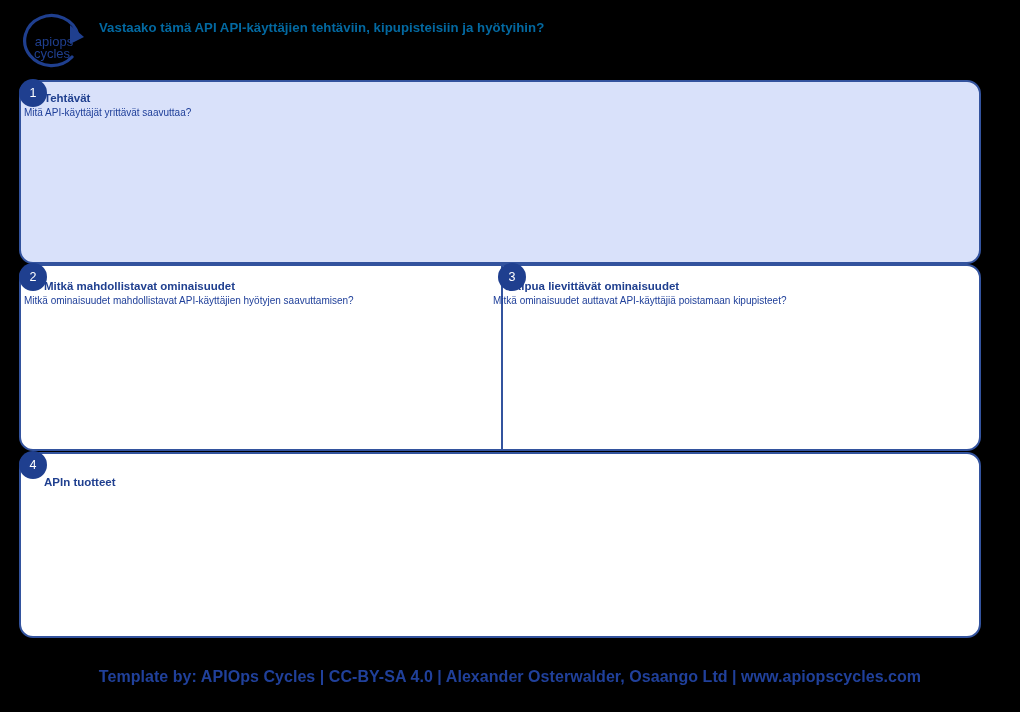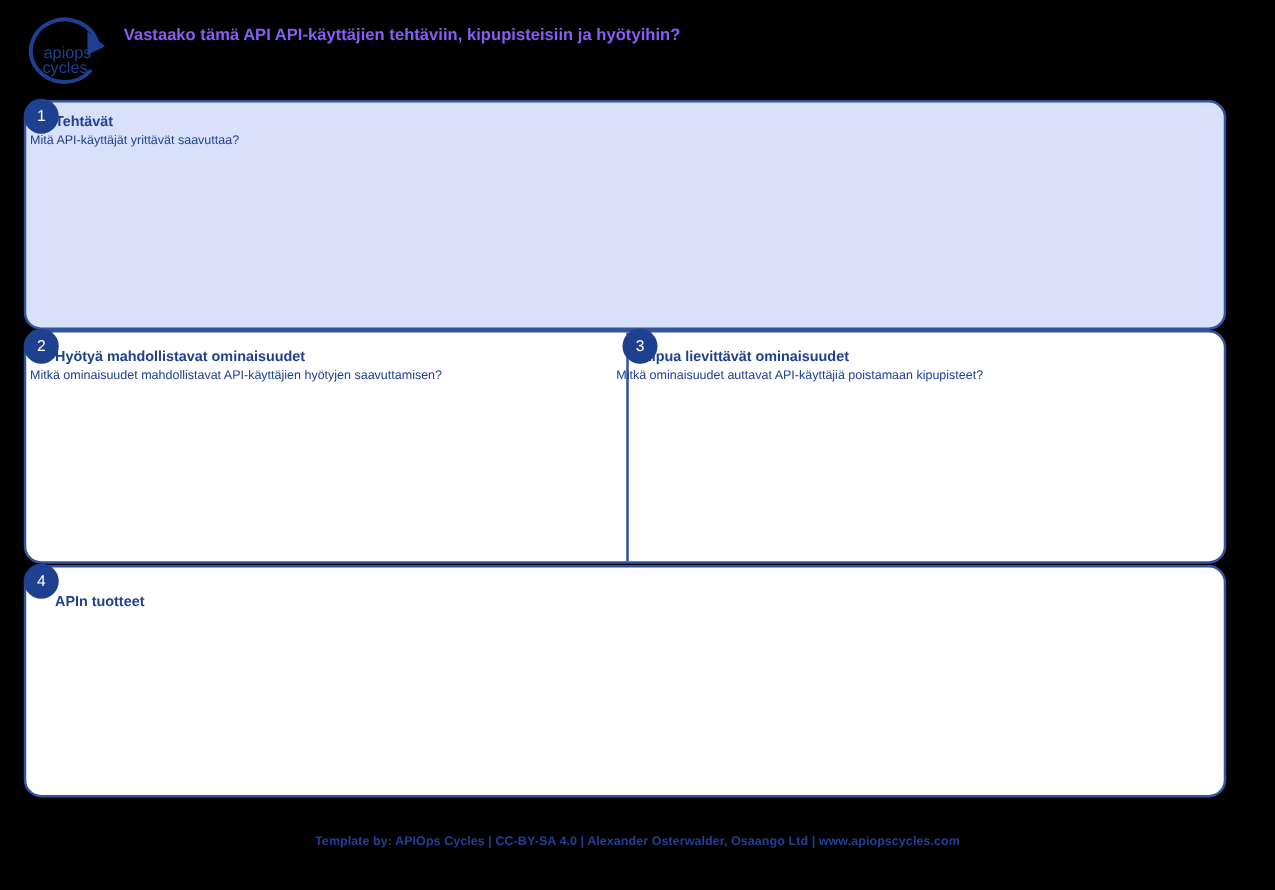--- a/index.html
+++ b/index.html
@@ -39,21 +39,21 @@
   }
   .hdr-title {
     color: #1f3a93;
     font-size: 11.5px;
     font-weight: bold;
     line-height: 15px;
     letter-spacing: 0.1px;
     white-space: nowrap;
   }
   .hdr-line {
-    color: #8b5cf6;
+    color: #0369a1;
     font-size: 13.2px;
     font-weight: bold;
     line-height: 18.5px;
     letter-spacing: 0.05px;
     white-space: nowrap;
   }
 
   
   .box {
     position: absolute;
@@ -141,21 +141,21 @@
   #label4 .sec-sub { margin-left: -20px; }
 
   
   #footer {
     position: absolute;
     left: 0;
     top: 668px;
     width: 1020px;
     text-align: center;
     color: #20409a;
-    font-size: 10px;
+    font-size: 16px;
     font-weight: bold;
     letter-spacing: 0.05px;
     white-space: nowrap;
   }
 </style>
 </head>
 <body>
 
 <div id="header">
 
@@ -180,21 +180,21 @@
   <div class="sec-title">Tehtävät</div>
   <div class="sec-sub">Mitä API-käyttäjät yrittävät saavuttaa?</div>
 </div>
 
 <div class="box" id="box23">
   <div id="divider"></div>
 </div>
 
 <div class="badge" id="badge2">2</div>
 <div class="sec-label" id="label2">
-  <div class="sec-title">Hyötyä mahdollistavat ominaisuudet</div>
+  <div class="sec-title">Mitkä mahdollistavat ominaisuudet</div>
   <div class="sec-sub">Mitkä ominaisuudet mahdollistavat API-käyttäjien hyötyjen saavuttamisen?</div>
 </div>
 
 <div class="badge" id="badge3">3</div>
 <div class="sec-label" id="label3">
   <div class="sec-title">Kipua lievittävät ominaisuudet</div>
   <div class="sec-sub">Mitkä ominaisuudet auttavat API-käyttäjiä poistamaan kipupisteet?</div>
 </div>
 
 <div class="box" id="box4"></div>

